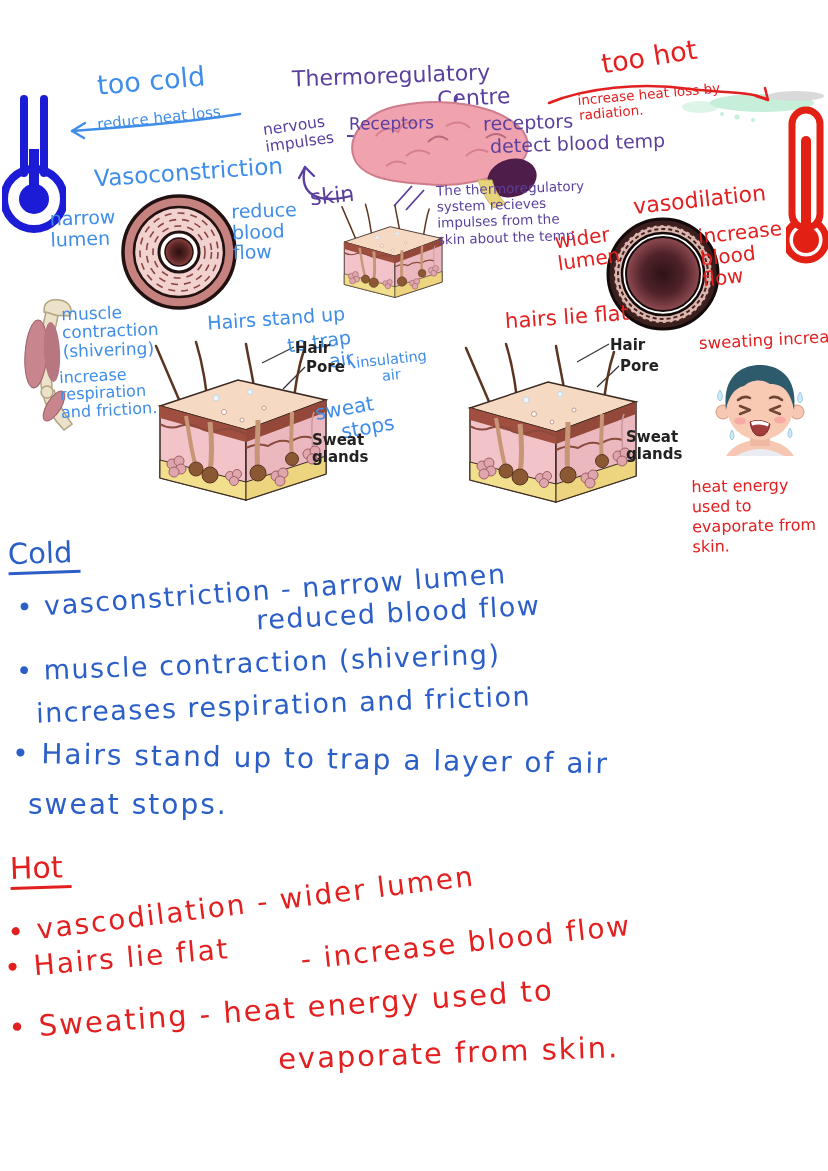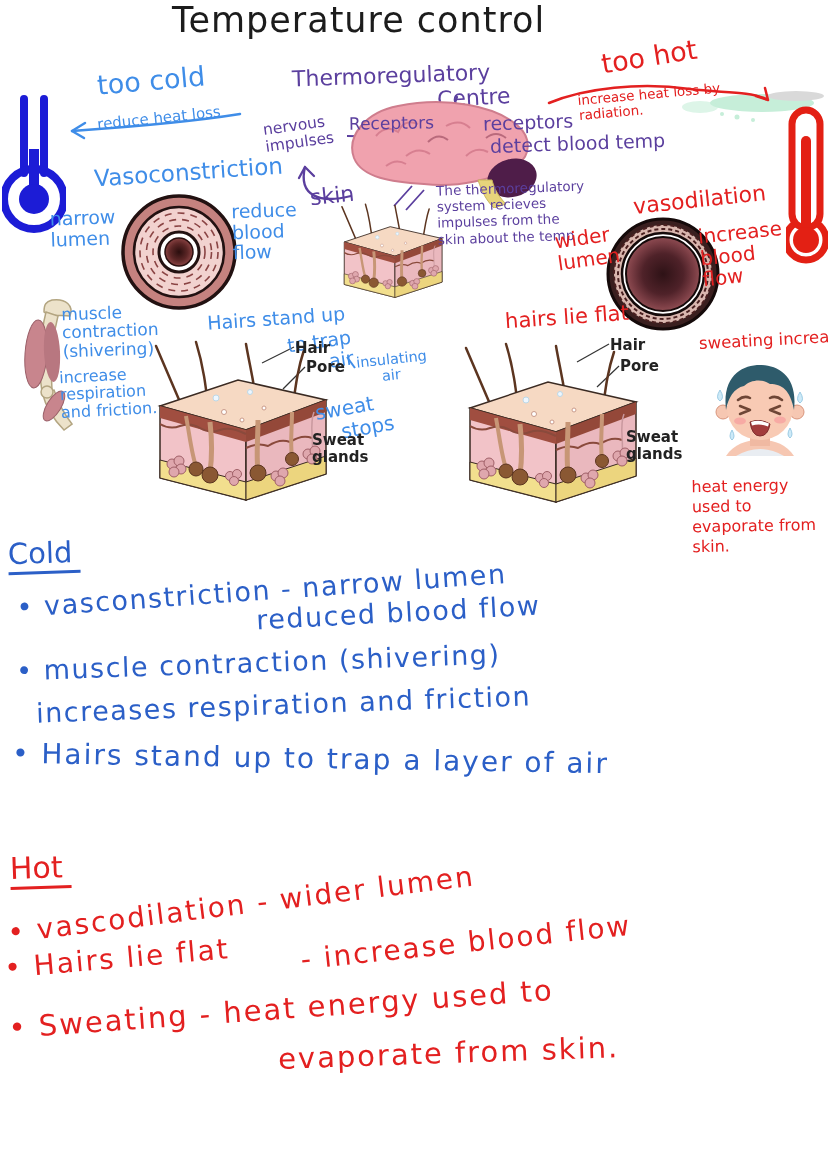--- a/index.html
+++ b/index.html
@@ -91,21 +91,20 @@
           <circle cx="78" cy="84" r="2.5" fill="#fff" stroke="#c99a8a"></circle>
           <circle cx="96" cy="92" r="2" fill="#fff" stroke="#c99a8a"></circle>
           <circle cx="118" cy="80" r="2" fill="#fff" stroke="#c99a8a"></circle>
           <circle cx="70" cy="70" r="3" fill="#eef7ff" stroke="#bcd8e8"></circle>
           <circle cx="104" cy="64" r="2.5" fill="#eef7ff" stroke="#bcd8e8"></circle>
         </g>
       </symbol>
     </defs>
   </svg>
 
-  <div class="hw black" style="left:172px;top:2px;font-size:35px;letter-spacing:1px;">Temperature control</div>
 
   <svg class="overlay" width="828" height="1171" viewBox="0 0 828 1171">
     <g>
       <ellipse cx="762" cy="103" rx="52" ry="9" fill="#c6eed9"></ellipse>
       <ellipse cx="700" cy="107" rx="18" ry="6" fill="#c6eed9" opacity="0.6"></ellipse>
       <ellipse cx="796" cy="96" rx="28" ry="5" fill="#d9d9d9"></ellipse>
       <circle cx="737" cy="117" r="2.5" fill="#c6eed9"></circle>
         <circle cx="753" cy="120" r="2" fill="#c6eed9"></circle>
         <circle cx="722" cy="114" r="2" fill="#c6eed9"></circle>
     </g>
@@ -290,20 +289,21 @@
   <div class="hw wrap red" style="left:692px;top:476px;font-size:16px;width:132px;line-height:1.25;transform:rotate(-1deg);">heat energy used to evaporate from skin.</div>
 
   <div class="hw nblue" style="left:8px;top:538px;font-size:29px;transform:rotate(-2deg);">
     <span class="uline">Cold</span>
   </div>
   <div class="hw nblue note" style="left:16px;top:576px;font-size:27px;transform:rotate(-4deg);">• vasconstriction - narrow lumen</div>
   <div class="hw nblue note" style="left:256px;top:598px;font-size:27px;transform:rotate(-3deg);">reduced blood flow</div>
   <div class="hw nblue note" style="left:16px;top:648px;font-size:27px;transform:rotate(-2deg);">• muscle contraction (shivering)</div>
   <div class="hw nblue note" style="left:36px;top:690px;font-size:27px;transform:rotate(-2deg);">increases respiration and friction</div>
   <div class="hw nblue note" style="left:12px;top:744px;font-size:28px;letter-spacing:2px;transform:rotate(1deg);">• Hairs stand up to trap a layer of air</div>
+  <div class="hw nblue note" style="left:28px;top:790px;font-size:28px;letter-spacing:2px;">sweat stops.</div>
 
   <div class="hw red" style="left:10px;top:852px;font-size:30px;transform:rotate(-2deg);">
     <span class="uline">Hot</span>
   </div>
   <div class="hw red note" style="left:6px;top:890px;font-size:28px;letter-spacing:2px;transform:rotate(-7deg);">• vascodilation - wider lumen</div>
   <div class="hw red note" style="left:300px;top:928px;font-size:28px;letter-spacing:2px;transform:rotate(-6deg);">- increase blood flow</div>
   <div class="hw red note" style="left:4px;top:944px;font-size:28px;letter-spacing:2px;transform:rotate(-5deg);">• Hairs lie flat</div>
   <div class="hw red note" style="left:8px;top:994px;font-size:29px;letter-spacing:2px;transform:rotate(-4deg);">• Sweating - heat energy used to</div>
   <div class="hw red note" style="left:278px;top:1038px;font-size:29px;letter-spacing:2px;transform:rotate(-2deg);">evaporate from skin.</div>
 

